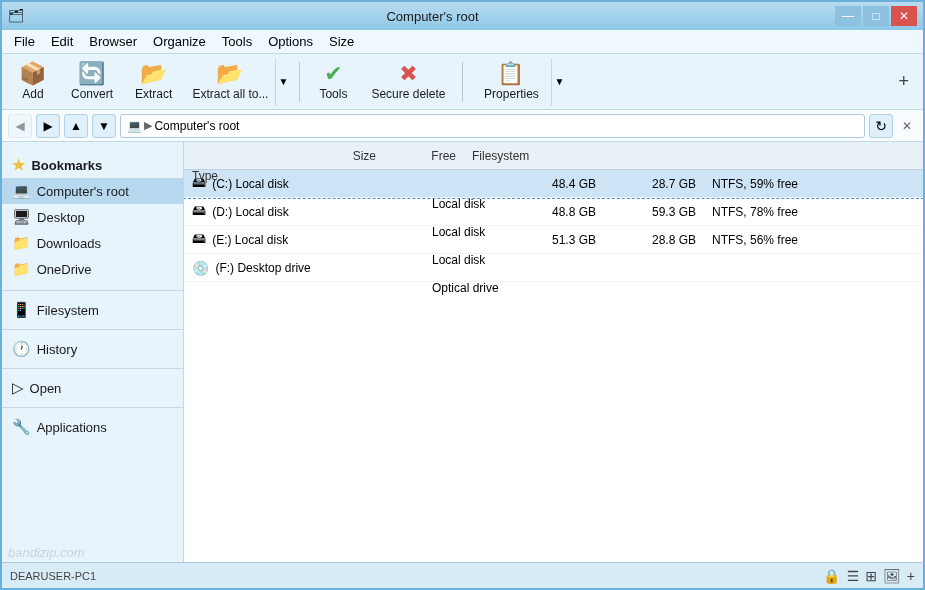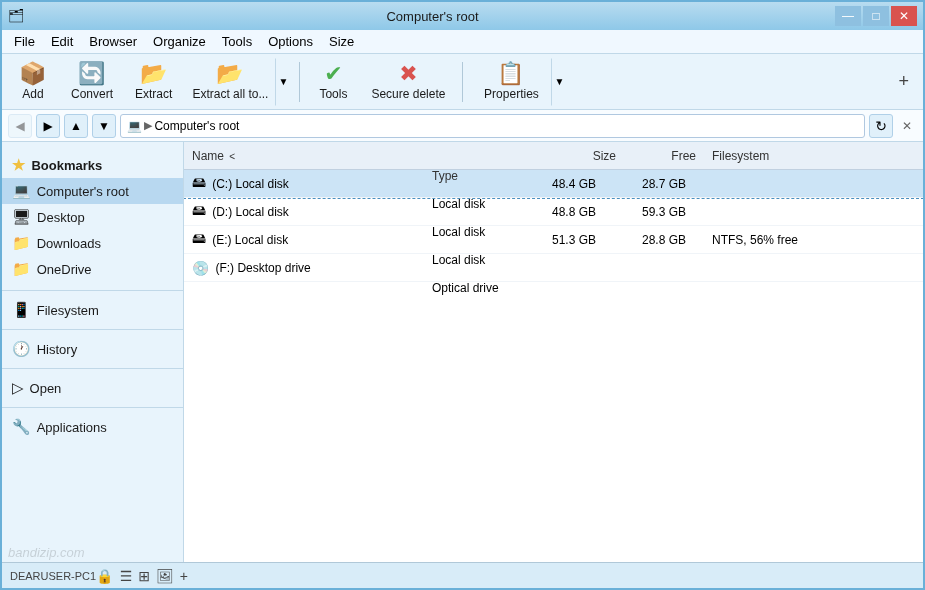--- a/index.html
+++ b/index.html
@@ -287,27 +287,28 @@
     .file-name {
       flex: 0 0 240px;
       padding: 0 8px;
       display: flex;
       align-items: center;
       gap: 6px;
     }
     .file-icon { font-size: 14px; }
     .file-type { flex: 0 0 120px; padding: 0 8px; }
     .file-size { flex: 0 0 80px; padding: 0 8px; text-align: left; }
-    .file-free { flex: 0 0 80px; padding: 0 8px; text-align: center; }
+    .file-free { flex: 0 0 80px; padding: 0 8px; text-align: right; }
     .file-fs { flex: 1; padding: 0 8px; }
 
     
     .status-bar {
       display: flex;
       align-items: center;
+      justify-content: space-between;
       background: #d8ecf8;
       border-top: 1px solid #b0c8d8;
       height: 26px;
       padding: 0 8px;
       font-size: 11px;
       color: #444;
     }
     .status-left { display: flex; align-items: center; gap: 4px; }
     .status-right { display: flex; align-items: center; gap: 6px; }
     .status-icon { font-size: 14px; cursor: pointer; }
@@ -457,24 +458,20 @@
       <div class="sidebar-divider"></div>
 
       <div class="sidebar-item">
         <span class="sidebar-item-icon">🔧</span>
         <span>Applications</span>
       </div>
     </div>
 
     <div class="file-list">
       <div class="file-list-header">
-        <div class="col-name">
-          <span>Name</span>
-          <span class="sort-arrow">&lt;</span>
-        </div>
         <div class="col-type">
           <span>Type</span>
         </div>
         <div class="col-size">
           <span>Size</span>
         </div>
         <div class="col-free">
           <span>Free</span>
         </div>
         <div class="col-fs">
@@ -483,30 +480,32 @@
       </div>
 
       <div class="file-row selected">
         <div class="file-name col-name">
           <span class="file-icon">🖴</span>
           <span>(C:) Local disk</span>
         </div>
         <div class="file-type col-type">Local disk</div>
         <div class="file-size col-size">48.4 GB</div>
         <div class="file-free col-free">28.7 GB</div>
+        <div class="file-fs col-fs">NTFS, 59% free</div>
       </div>
 
       <div class="file-row">
         <div class="file-name col-name">
           <span class="file-icon">🖴</span>
           <span>(D:) Local disk</span>
         </div>
         <div class="file-type col-type">Local disk</div>
         <div class="file-size col-size">48.8 GB</div>
         <div class="file-free col-free">59.3 GB</div>
+        <div class="file-fs col-fs">NTFS, 78% free</div>
       </div>
 
       <div class="file-row">
         <div class="file-name col-name">
           <span class="file-icon">🖴</span>
           <span>(E:) Local disk</span>
         </div>
         <div class="file-type col-type">Local disk</div>
         <div class="file-size col-size">51.3 GB</div>
         <div class="file-free col-free">28.8 GB</div>

